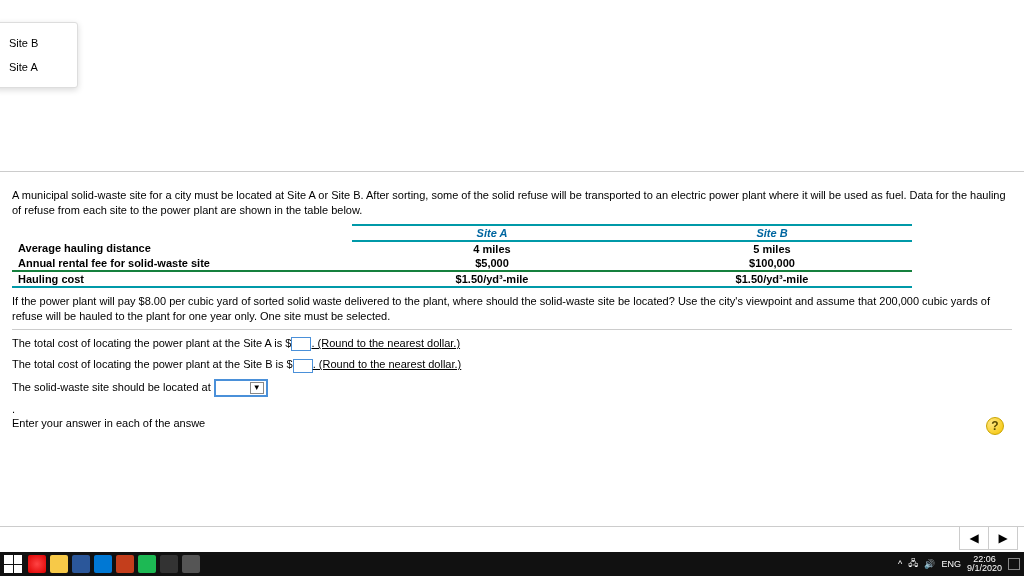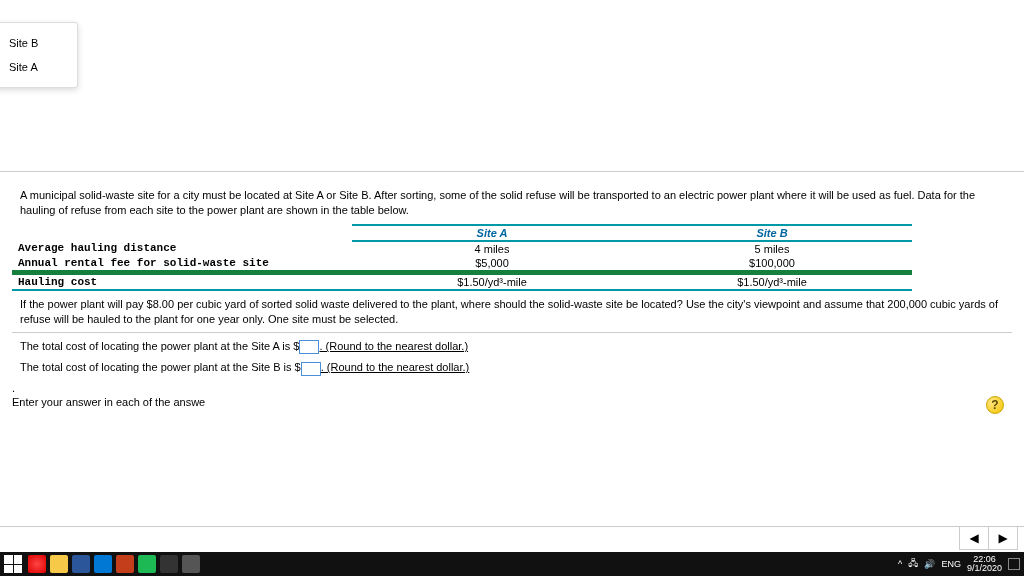--- a/index.html
+++ b/index.html
@@ -1,27 +1,27 @@
 <!DOCTYPE html>
 <html><head>
 <meta charset="utf-8">
 <style>
   * { box-sizing: border-box; margin: 0; padding: 0; }
   html, body { width: 1024px; height: 576px; font-family: Arial, sans-serif; font-size: 11px; color: #000; background: #fff; overflow: hidden; }
   .content { padding: 10px 12px 0 12px; }
   .top-space { height: 172px; border-bottom: 1px solid #ccc; }
-  p.para { margin: 6px 8px; line-height: 1.35; }
+  p.para { margin: 6px 0; line-height: 1.35; }
   .italic { font-style: italic; }
   table.data { border-collapse: collapse; margin: 4px 0 4px 0; width: 900px; }
-  table.data th, table.data td { padding: 1px 6px; text-align: center; font-weight: normal; }
-  table.data .rowlabel { text-align: left; font-weight: bold; width: 340px; font-family: Liberation Mono, monospace; }
+  table.data th, table.data td { padding: 1px 6px; text-align: center; font-weight: bold; }
+  table.data .rowlabel { text-align: left; font-weight: bold; width: 340px; }
   table.data thead th { border-top: 2px solid #0099a8; border-bottom: 2px solid #0099a8; font-weight: bold; color: #0066a0; }
   table.data thead th:first-child { border-top: none; border-bottom: none; }
   table.data tbody tr.lastrow td, table.data tbody tr.lastrow th { border-bottom: 2px solid #0099a8; }
-  table.data tbody tr.midrow td, table.data tbody tr.midrow th { border-top: 5px solid #15803d; }
+  table.data tbody tr.midrow td, table.data tbody tr.midrow th { border-top: 2px solid #15803d; }
   .hr { border-top: 1px solid #ccc; margin: 6px 0; }
   .inline-input { display: inline-block; width: 20px; height: 14px; border: 1px solid #4a90d9; background: #fff; vertical-align: middle; }
   .hint { color: #000; text-decoration: underline; }
   .dropdown-wrap { display: inline-block; position: relative; vertical-align: middle; }
   .dropdown-btn { width: 54px; height: 18px; border: 2px solid #4a90d9; background: #fff; display: inline-flex; align-items: center; justify-content: flex-end; padding-right: 2px; cursor: pointer; }
   .dropdown-btn .caret { width: 14px; height: 12px; border: 1px solid #888; display: flex; align-items: center; justify-content: center; font-size: 8px; }
   .dropdown-menu { position: absolute; top: 22px; left: -6px; background: #fff; border: 1px solid #ddd; box-shadow: 0 2px 6px rgba(0,0,0,0.15); border-radius: 3px; padding: 8px 0; min-width: 84px; z-index: 10; }
   .dropdown-menu .opt { padding: 6px 14px; cursor: pointer; }
   .footer-row { position: relative; height: 28px; margin-top: 2px; }
   .help-badge { position: absolute; right: 8px; top: 0; width: 18px; height: 18px; border-radius: 50%; background: radial-gradient(circle at 30% 30%, #ffe680, #f5c400); border: 1px solid #c9a400; display: flex; align-items: center; justify-content: center; font-weight: bold; color: #5a4a00; font-size: 12px; cursor: pointer; }
@@ -81,21 +81,27 @@
   <div class="hr"></div>
 
   <p class="para">
     <span>The total cost of locating the power plant at the Site A is $</span><span class="inline-input"></span><span class="hint">. (Round to the nearest dollar.)</span>
   </p>
 
   <p class="para">
     <span>The total cost of locating the power plant at the Site B is $</span><span class="inline-input"></span><span class="hint">. (Round to the nearest dollar.)</span>
   </p>
 
-  <div class="dropdown-menu">
+  <p class="para">
+    <span>The solid-waste site should be located at </span>
+    <span class="dropdown-wrap">
+      <span class="dropdown-btn">
+        <span class="caret">▼</span>
+      </span>
+      </span></p><div class="dropdown-menu">
         <div class="opt">Site B</div>
         <div class="opt">Site A</div>
       </div>
     
     <span>.</span>
   <p></p>
 
   <div class="footer-row">
     <span>Enter your answer in each of the answe</span>
     <span class="help-badge">

